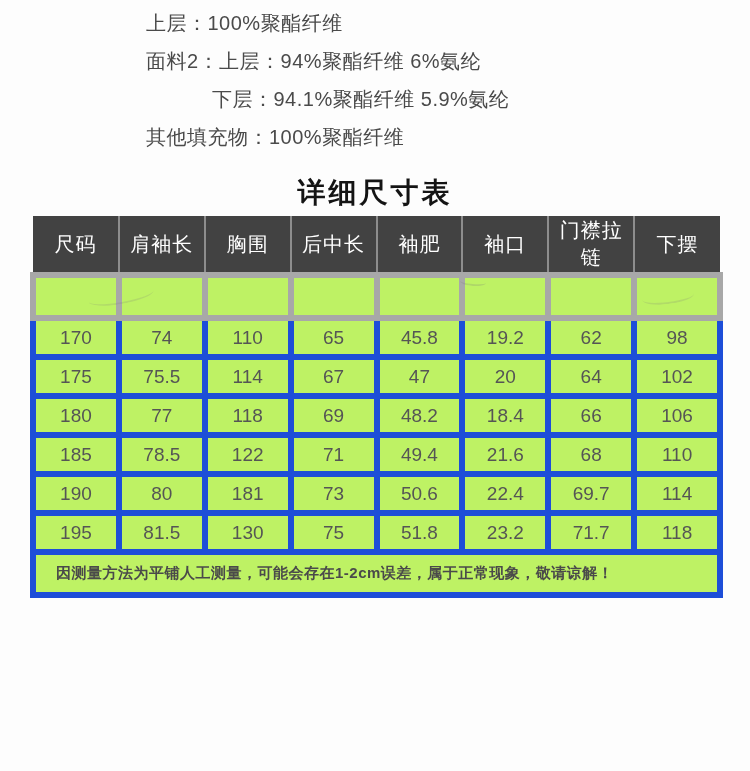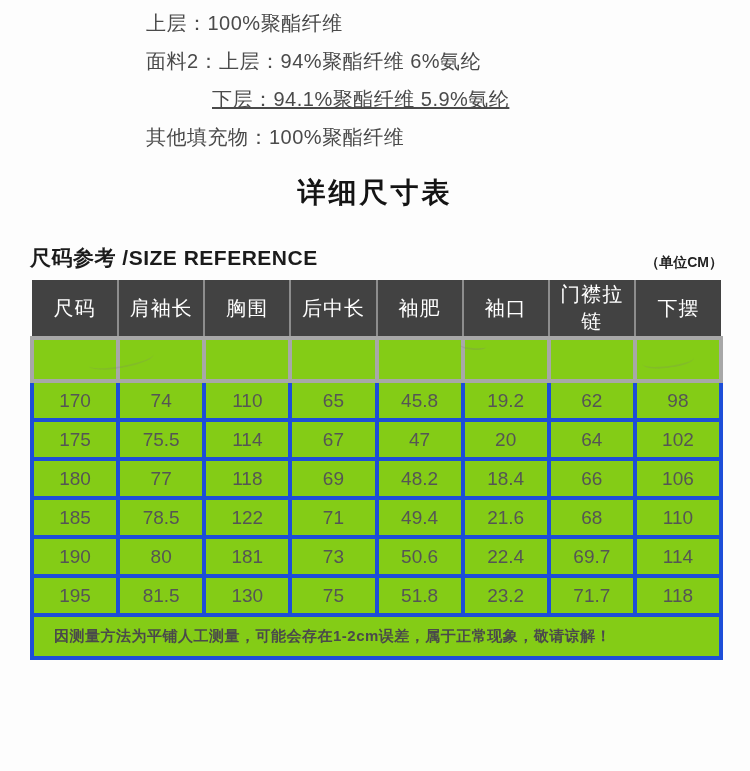--- a/index.html
+++ b/index.html
@@ -15,21 +15,21 @@
 
   
   .materials { padding: 12px 16px 0 146px; }
   .materials p {
     margin: 0 0 16px 0;
     font-size: 20px;
     line-height: 22px;
     color: #4a4a4a;
     letter-spacing: 0.5px;
   }
-  .materials p.indent { padding-left: 66px; text-decoration: underline; }
+  .materials p.indent { padding-left: 66px; }
 
   
   .big-title {
     margin: 26px 0 0 0;
     text-align: center;
     font-size: 28px;
     font-weight: 700;
     color: #141414;
     letter-spacing: 3px;
   }
@@ -55,26 +55,26 @@
     background: #424242;
     color: #ffffff;
     font-size: 20px;
     font-weight: 400;
     height: 46px;
     border-left: 2px solid #8d8d8d;
     letter-spacing: 1px;
   }
   .size-table th:first-child { border-left: none; }
   .size-table td {
-    border: 4px solid #1d4ed8;
+    border: 6px solid #1d4ed8;
     text-align: center;
     font-size: 19px;
     color: #555555;
     height: 39px;
-    background: #84cc16;
+    background: #bef264;
   }
   .size-table tr.blank td { height: 43px; border-color: #a8a8a8; }
   .size-table tr.note-row td {
     height: 43px;
     text-align: left;
     padding-left: 20px;
     font-size: 15px;
     font-weight: 700;
     color: #4a4a4a;
     letter-spacing: 0.5px;
@@ -99,24 +99,20 @@
 
   <section class="materials">
     <p>上层：100%聚酯纤维</p>
     <p>面料2：上层：94%聚酯纤维 6%氨纶</p>
     <p class="indent">下层：94.1%聚酯纤维 5.9%氨纶</p>
     <p>其他填充物：100%聚酯纤维</p>
   </section>
 
   <h1 class="big-title">详细尺寸表</h1>
 
-  <div class="ref-row">
-    <span class="ref-heading">尺码参考 /SIZE REFERENCE</span>
-    <span class="ref-unit">（单位CM）</span>
-  </div>
 
   <div class="table-wrap">
     <table class="size-table">
       <thead>
         <tr>
             <th>尺码</th>
             <th>肩袖长</th>
             <th>胸围</th>
             <th>后中长</th>
             <th>袖肥</th>

